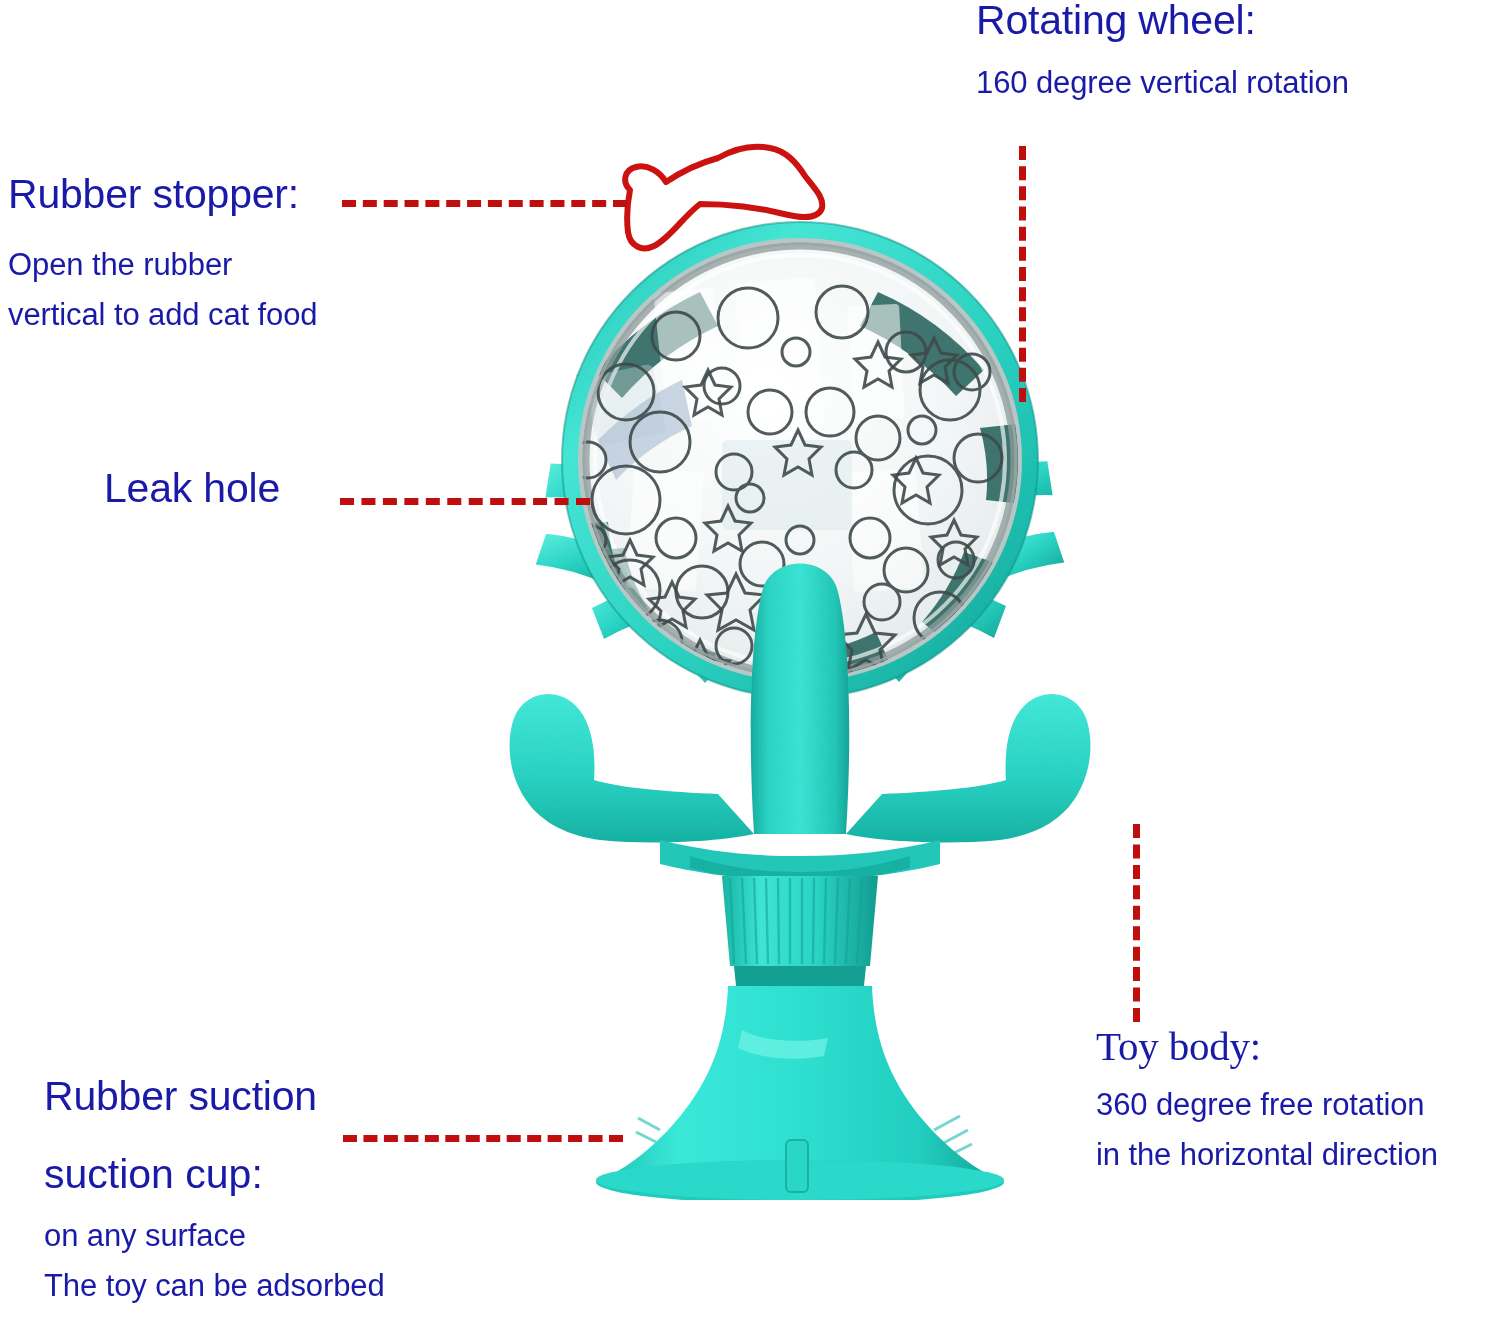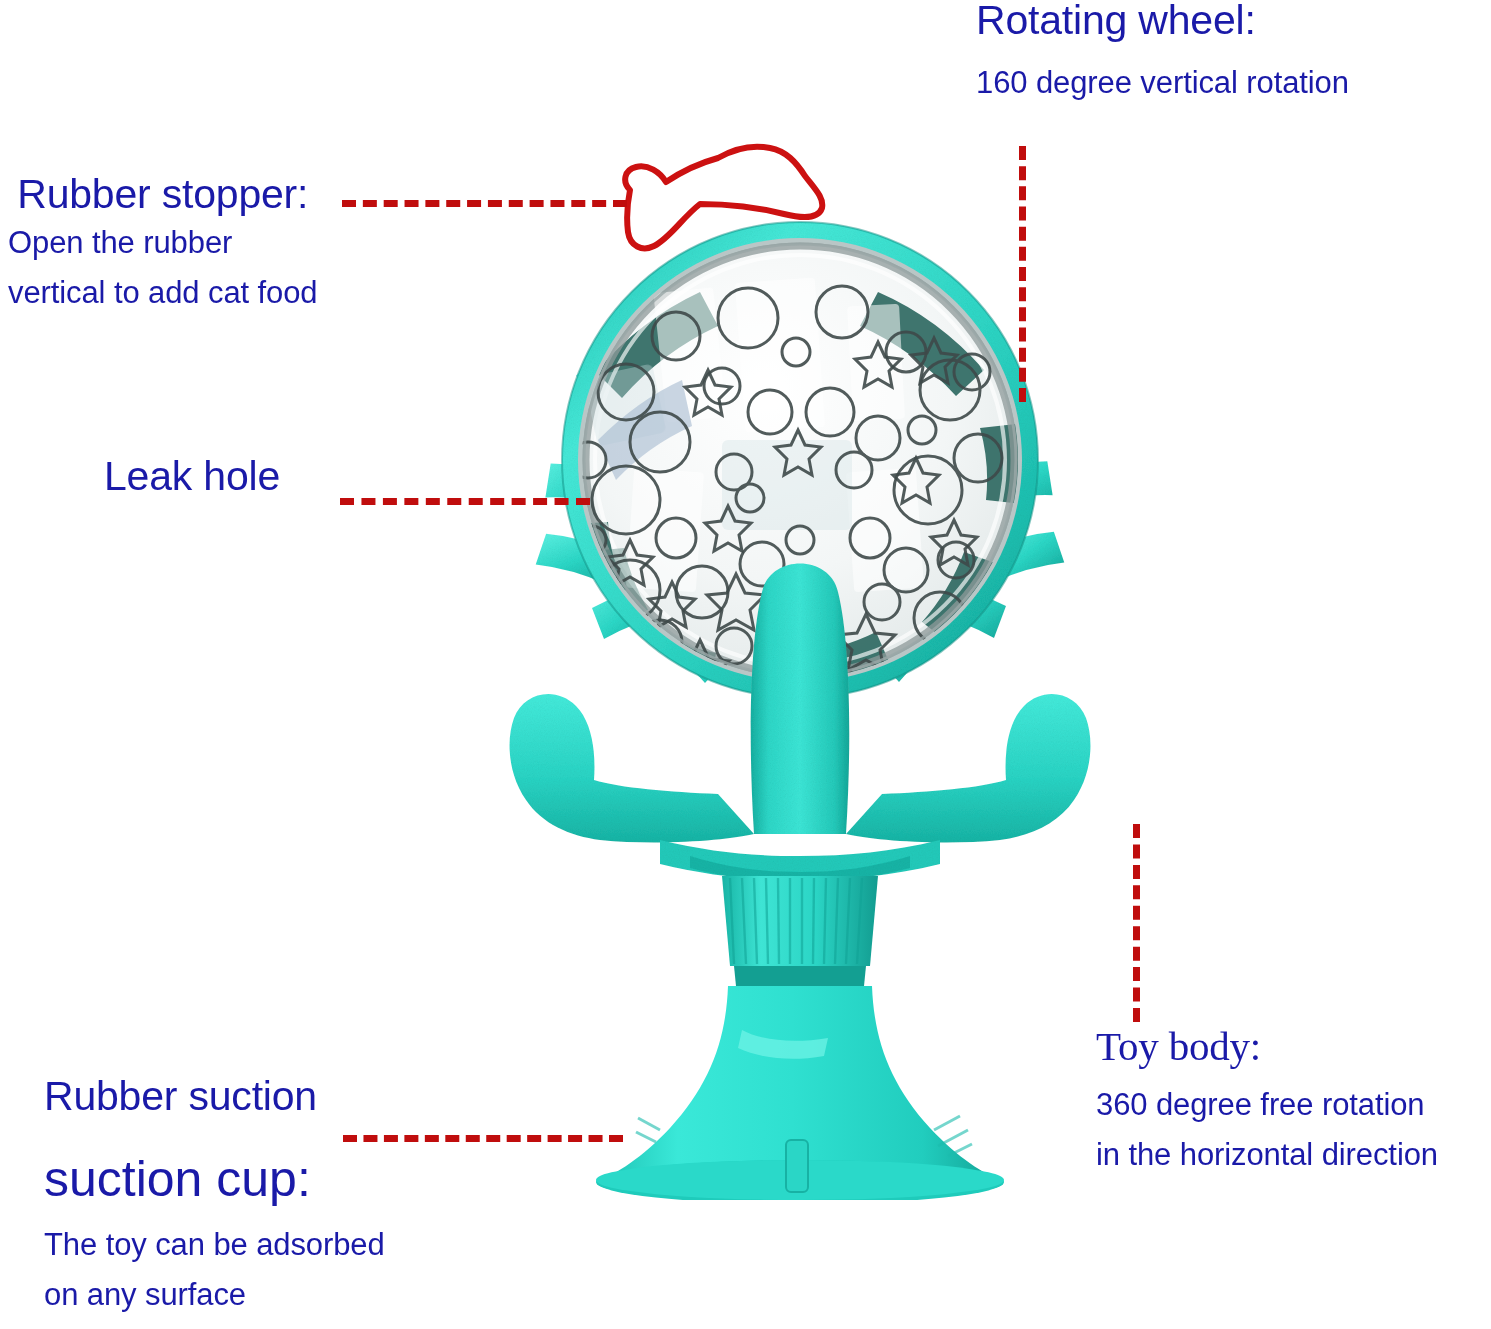--- a/index.html
+++ b/index.html
@@ -35,28 +35,28 @@
     font-size: 31px;
     line-height: 1.62;
     letter-spacing: -0.1px;
   }
   .callout.right .ttl,
   .callout.right .ln { text-align: left; }
 
   
   #c-rotating { left: 976px;  top: -2px; }
   #c-rubber   { left: 8px;    top: 172px; }
-  #c-leak     { left: 104px;  top: 454px; }
+  #c-leak     { left: 104px;  top: 466px; }
   #c-toybody  { left: 1096px; top: 1024px; }
   #c-suction  { left: 44px;   top: 1074px; }
 
-  #c-rubber .ttl { margin-bottom: 2px; text-align: center; }
+  #c-rubber .ttl { margin-bottom: 24px; }
   #c-rotating .ttl { margin-bottom: 16px; }
   #c-toybody .ttl { margin-bottom: 12px; font-family: Liberation Serif, serif; }
-  #c-suction .ttl2 { display:block; font-size:50px; line-height:1.08; margin-top: 34px; margin-bottom: 14px;}
+  #c-suction .ttl2 { display:block; font-size:41px; line-height:1.08; margin-top: 34px; margin-bottom: 14px;}
 
   
   .leader { position: absolute; }
   .leader.h {
     height: 0;
     border-top: 7px dashed #c00d0d;
   }
   .leader.v {
     width: 0;
     border-left: 7px dashed #c00d0d;
@@ -400,17 +400,17 @@
 
   <div class="callout right" id="c-toybody">
     <span class="ttl">Toy body:</span>
     <span class="ln">360 degree free rotation</span>
     <span class="ln">in the horizontal direction</span>
   </div>
 
   <div class="callout" id="c-suction">
     <span class="ttl">Rubber suction</span>
     <span class="ttl2">suction cup:</span>
+    <span class="ln">on any surface</span>
     <span class="ln">The toy can be adsorbed</span>
-    <span class="ln">on any surface</span>
   </div>
 
 </div>
 
 </body></html>

